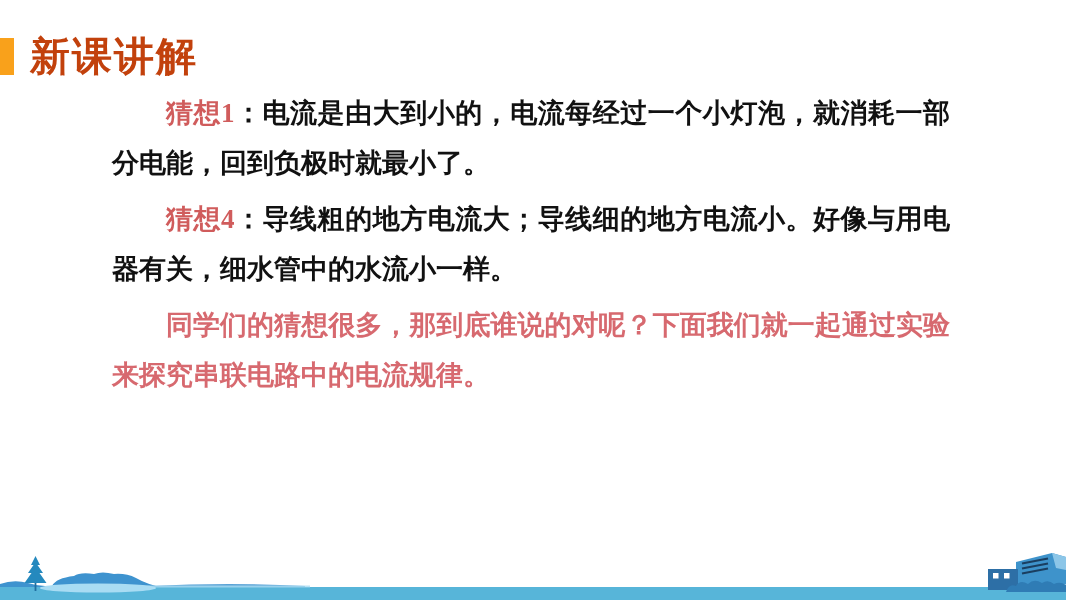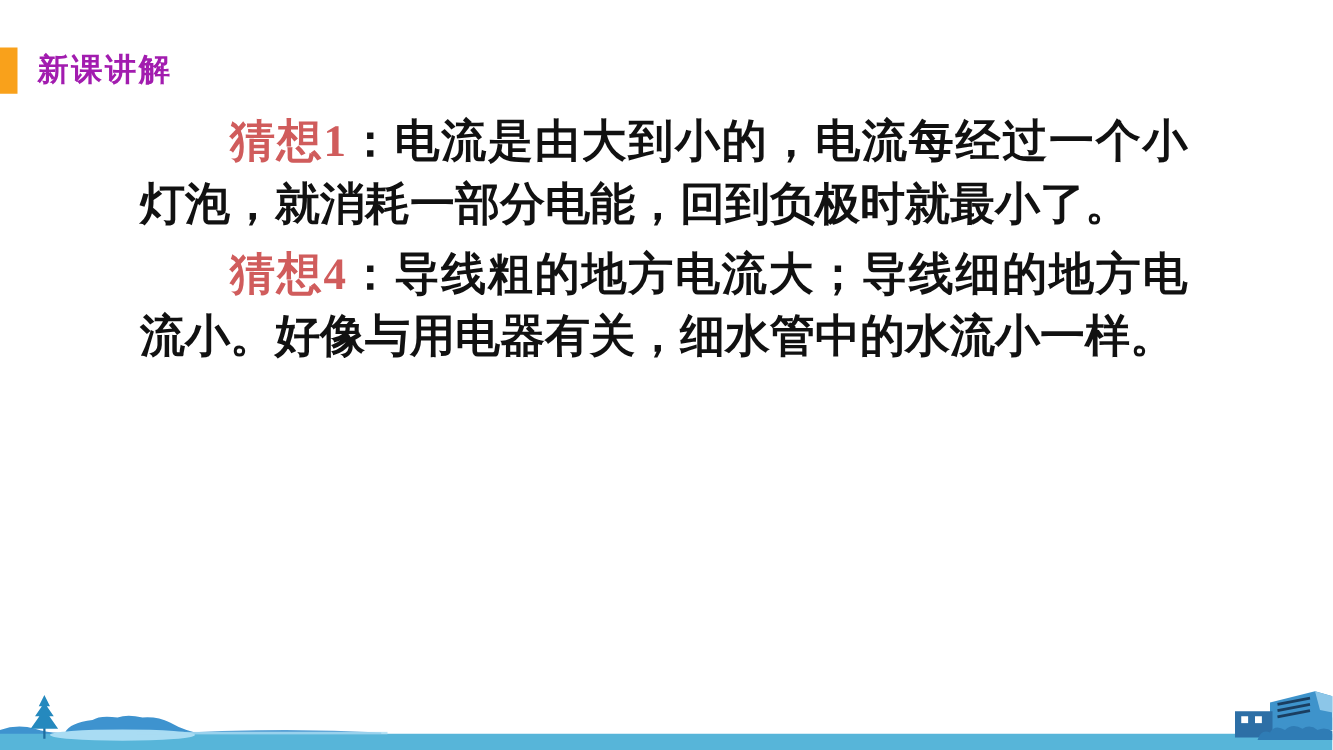--- a/index.html
+++ b/index.html
@@ -14,32 +14,32 @@
   
   .header { position: absolute; left: 0; top: 36px; height: 40px; width: 100%; }
   .accent-bar {
     position: absolute; left: 0; top: 2px;
     width: 14px; height: 37px;
     background: #F9A11B;
   }
   .title {
     position: absolute; left: 30px; top: 0;
     margin: 0;
-    font-size: 25px; line-height: 40px;
+    font-size: 40px; line-height: 40px;
     font-weight: bold;
-    color: #a21caf;
+    color: #c2410c;
     font-family: "Liberation Sans", "DejaVu Sans", sans-serif;
     letter-spacing: 2px;
   }
 
   
   .body-text {
     position: absolute;
     left: 112px; right: 116px; top: 88px;
-    font-size: 36px; line-height: 50px;
+    font-size: 27px; line-height: 50px;
     color: #111111;
     text-align: justify;
     font-weight: 600;
   }
   .body-text p {
     margin: 0 0 6px 0;
     text-indent: 2em;
   }
   .g-label { color: #D05C5C; font-weight: bold; }
   .conclusion { color: #D7696F; }
@@ -57,20 +57,21 @@
 <div class="slide">
 
   <div class="header">
     <div class="accent-bar"></div>
     <h1 class="title">新课讲解</h1>
   </div>
 
   <div class="body-text">
     <p><span class="g-label">猜想1</span><span>：电流是由大到小的，电流每经过一个小灯泡，就消耗一部分电能，回到负极时就最小了。</span></p>
     <p><span class="g-label">猜想4</span><span>：导线粗的地方电流大；导线细的地方电流小。好像与用电器有关，细水管中的水流小一样。</span></p>
+    <p class="conclusion">同学们的猜想很多，那到底谁说的对呢？下面我们就一起通过实验来探究串联电路中的电流规律。</p>
   </div>
 
   <div class="footer">
     <svg width="1066" height="60" viewBox="0 0 1066 60" aria-hidden="true">
 
       <g>
         <path d="M0,50 L0,44 Q14,39 28,43 Q40,47 52,46 Q56,38 74,36 Q80,32 94,34 Q102,31 114,34 Q126,33 136,38 Q148,45 165,48 L165,52 L0,52 Z" fill="#3E93CF"></path>
         <path d="M150,46 Q230,42 305,46 L305,49 L150,49 Z" fill="#3E93CF" opacity="0.85"></path>
       </g>
 

